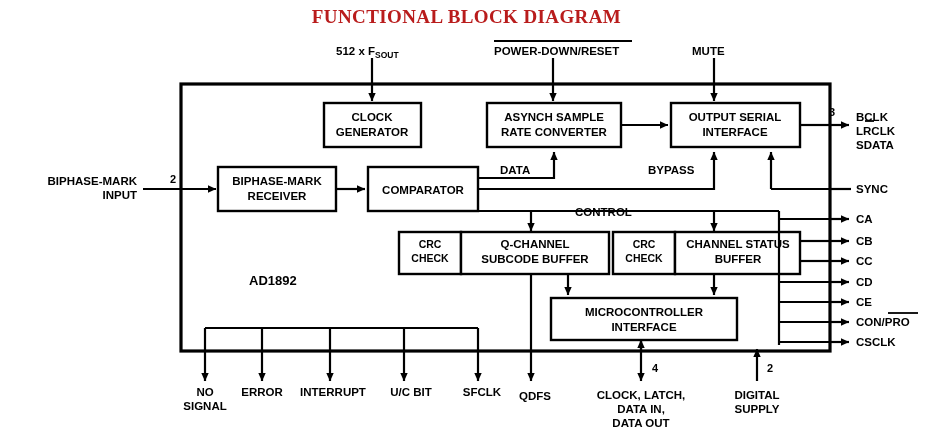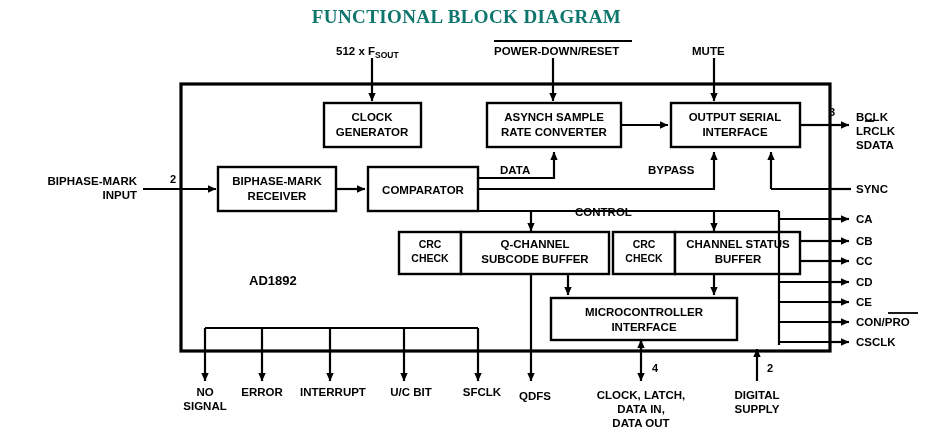--- a/index.html
+++ b/index.html
@@ -1,21 +1,21 @@
 <!DOCTYPE html>
 <html><head>
 <meta charset="utf-8">
 <style>
   html,body{margin:0;padding:0;background:#ffffff;}
   body{width:933px;height:446px;font-family:"Liberation Sans",sans-serif;overflow:hidden;}
   #root{position:relative;width:933px;height:446px;background:#fff;}
   .title{
     position:absolute;left:0;top:6px;width:933px;text-align:center;
     font-family:"Liberation Serif",serif;font-weight:bold;font-size:19px;
-    letter-spacing:.4px;color:#0f766e;
+    letter-spacing:.4px;color:#b91c1c;
   }
   svg{position:absolute;left:0;top:0;}
   .ln{stroke:#000;stroke-width:2.2;fill:none;}
   .bx{stroke:#000;stroke-width:2.4;fill:#fff;}
   .chip{stroke:#000;stroke-width:3.2;fill:none;}
   .arw{fill:#000;stroke:none;}
   .ovl{stroke:#000;stroke-width:1.8;fill:none;}
   text{font-family:"Liberation Sans",sans-serif;font-weight:bold;fill:#000;}
   .t11{font-size:11.5px;}
   .t105{font-size:10.5px;}

